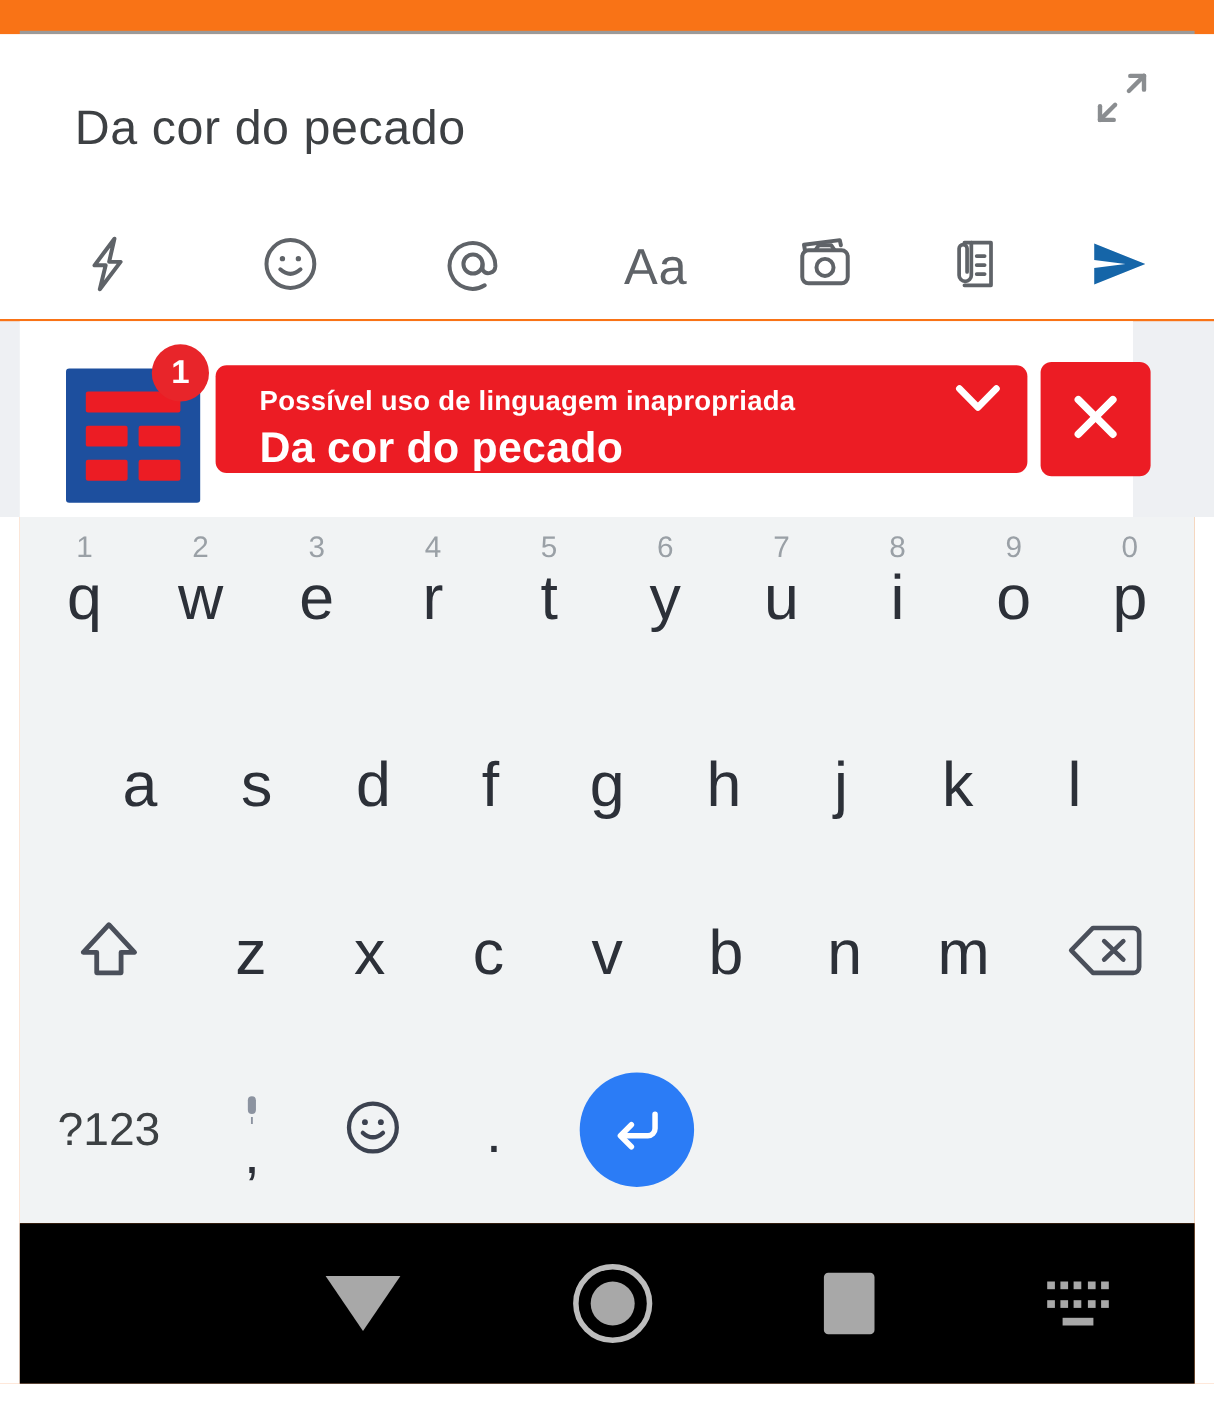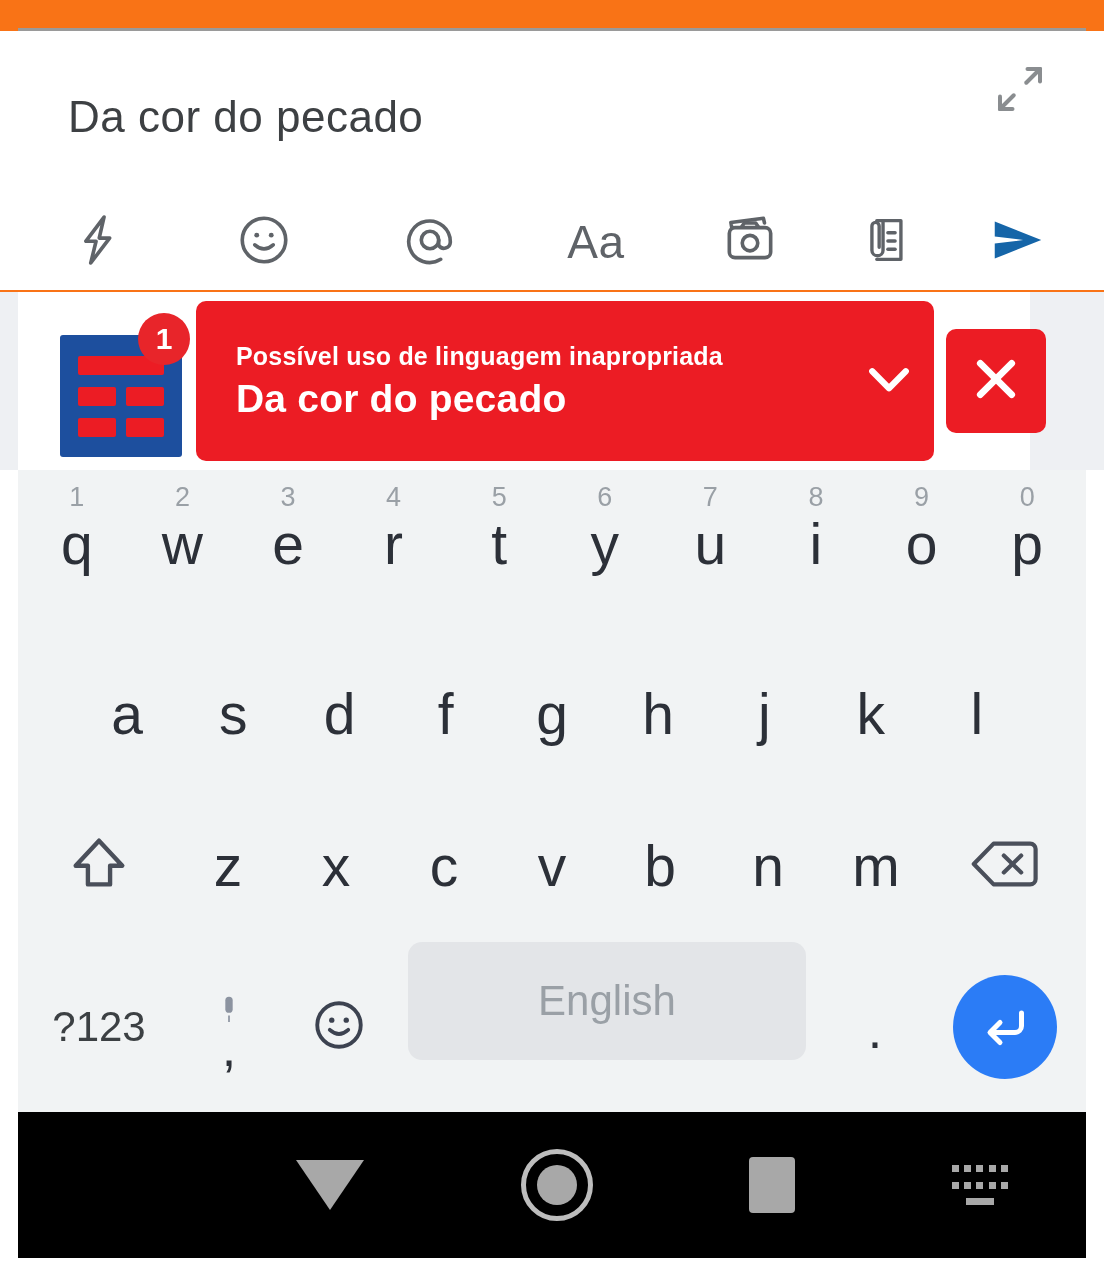--- a/index.html
+++ b/index.html
@@ -180,25 +180,25 @@
     font-size: 30px;
     font-weight: bold;
     display: flex;
     align-items: center;
     justify-content: center;
     z-index: 3;
   }
   .notif-card {
     background: #ec1c24;
     border-radius: 10px;
-    height: 160px;
+    height: 98px;
     margin-left: 12px;
     flex: 1 1 auto;
     display: flex;
-    align-items: center;
+    align-items: flex-end;
     position: relative;
     min-width: 0;
   }
   .notif-texts {
     margin-left: 40px;
     flex: 1 1 auto;
     min-width: 0;
   }
   .notif-title {
     color: #ffffff;
@@ -729,21 +729,20 @@
         <span>
           <svg width="58" height="58" viewBox="0 0 24 24" fill="none" stroke="#3c4250" stroke-width="1.6">
             <circle cx="12" cy="12" r="9"></circle>
             <circle cx="9" cy="10" r="1.1" fill="#3c4250" stroke="none"></circle>
             <circle cx="15" cy="10" r="1.1" fill="#3c4250" stroke="none"></circle>
             <path d="M8.2 14 Q12 17.4 15.8 14" stroke-linecap="round"></path>
           </svg>
         </span>
       </div>
 
-      <div class="k-space">English</div>
 
       <div class="k-period">.</div>
 
       <div class="k-enter">
         <div class="enter-circle">
           <span>
             <svg width="60" height="60" viewBox="0 0 24 24" fill="none" stroke="#ffffff" stroke-width="2" stroke-linecap="round" stroke-linejoin="round">
               <path d="M18.6 7.2 L18.6 12.4 A2.6 2.6 0 0 1 16 15 L6.4 15"></path>
               <path d="M10 11 L6 15 L10 19"></path>
             </svg>

